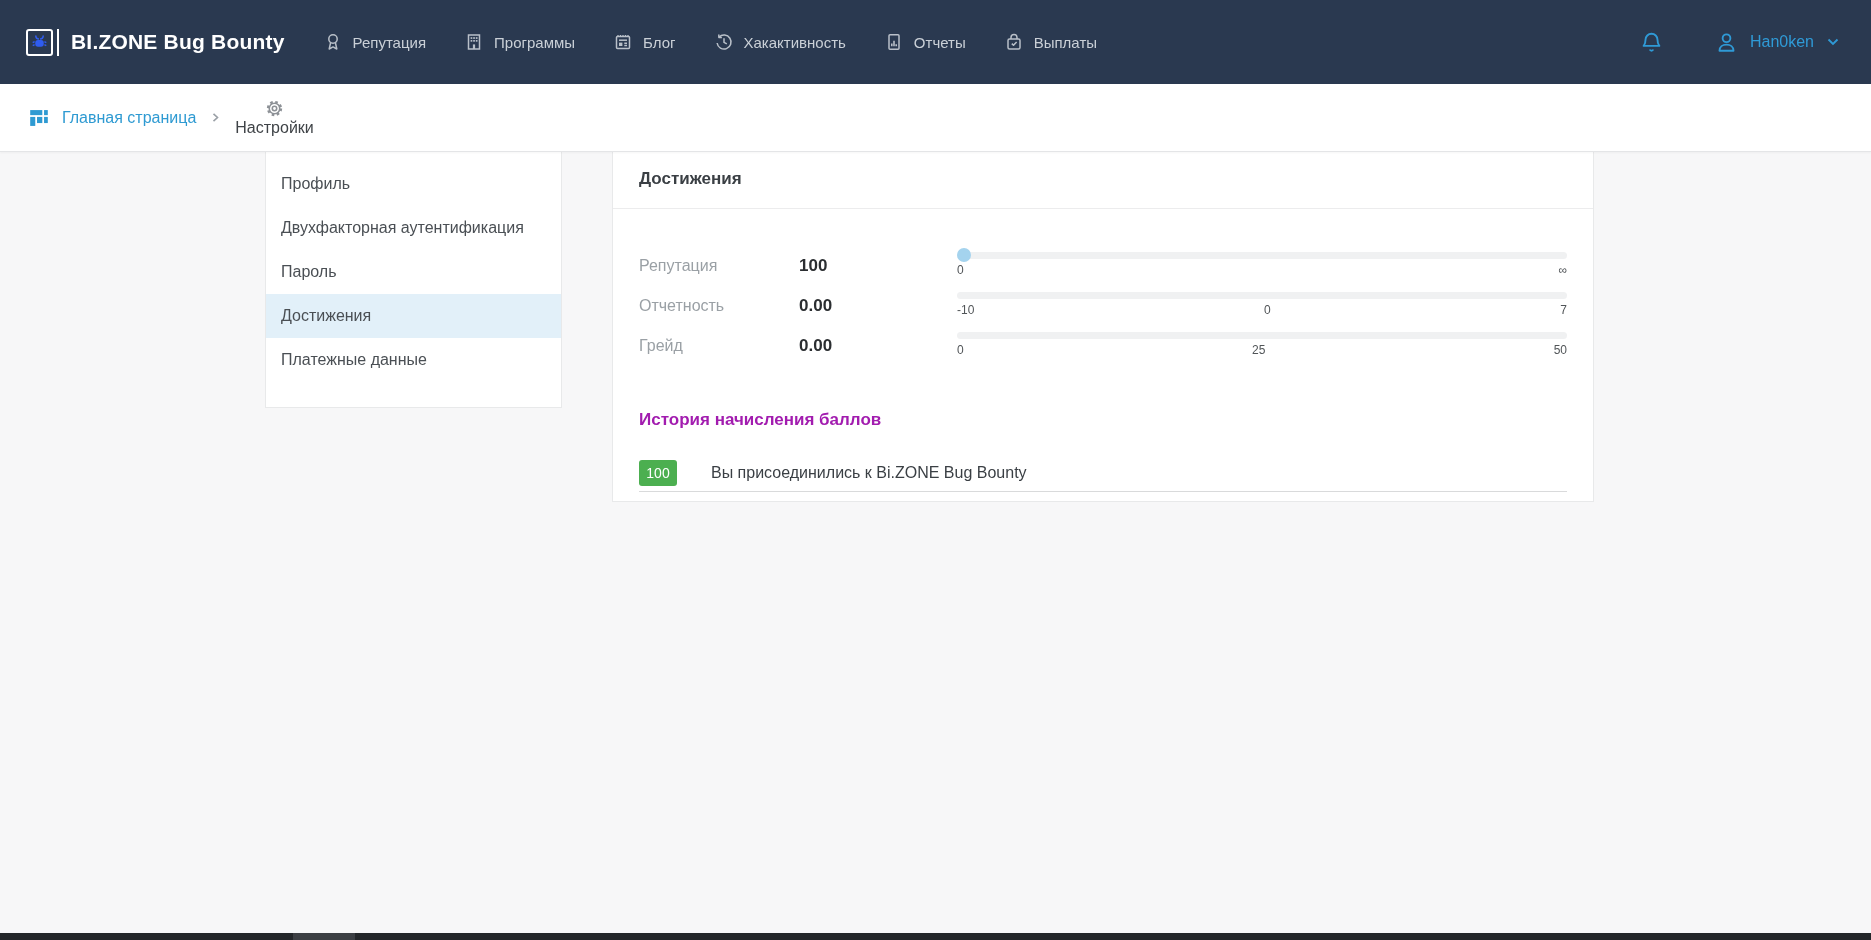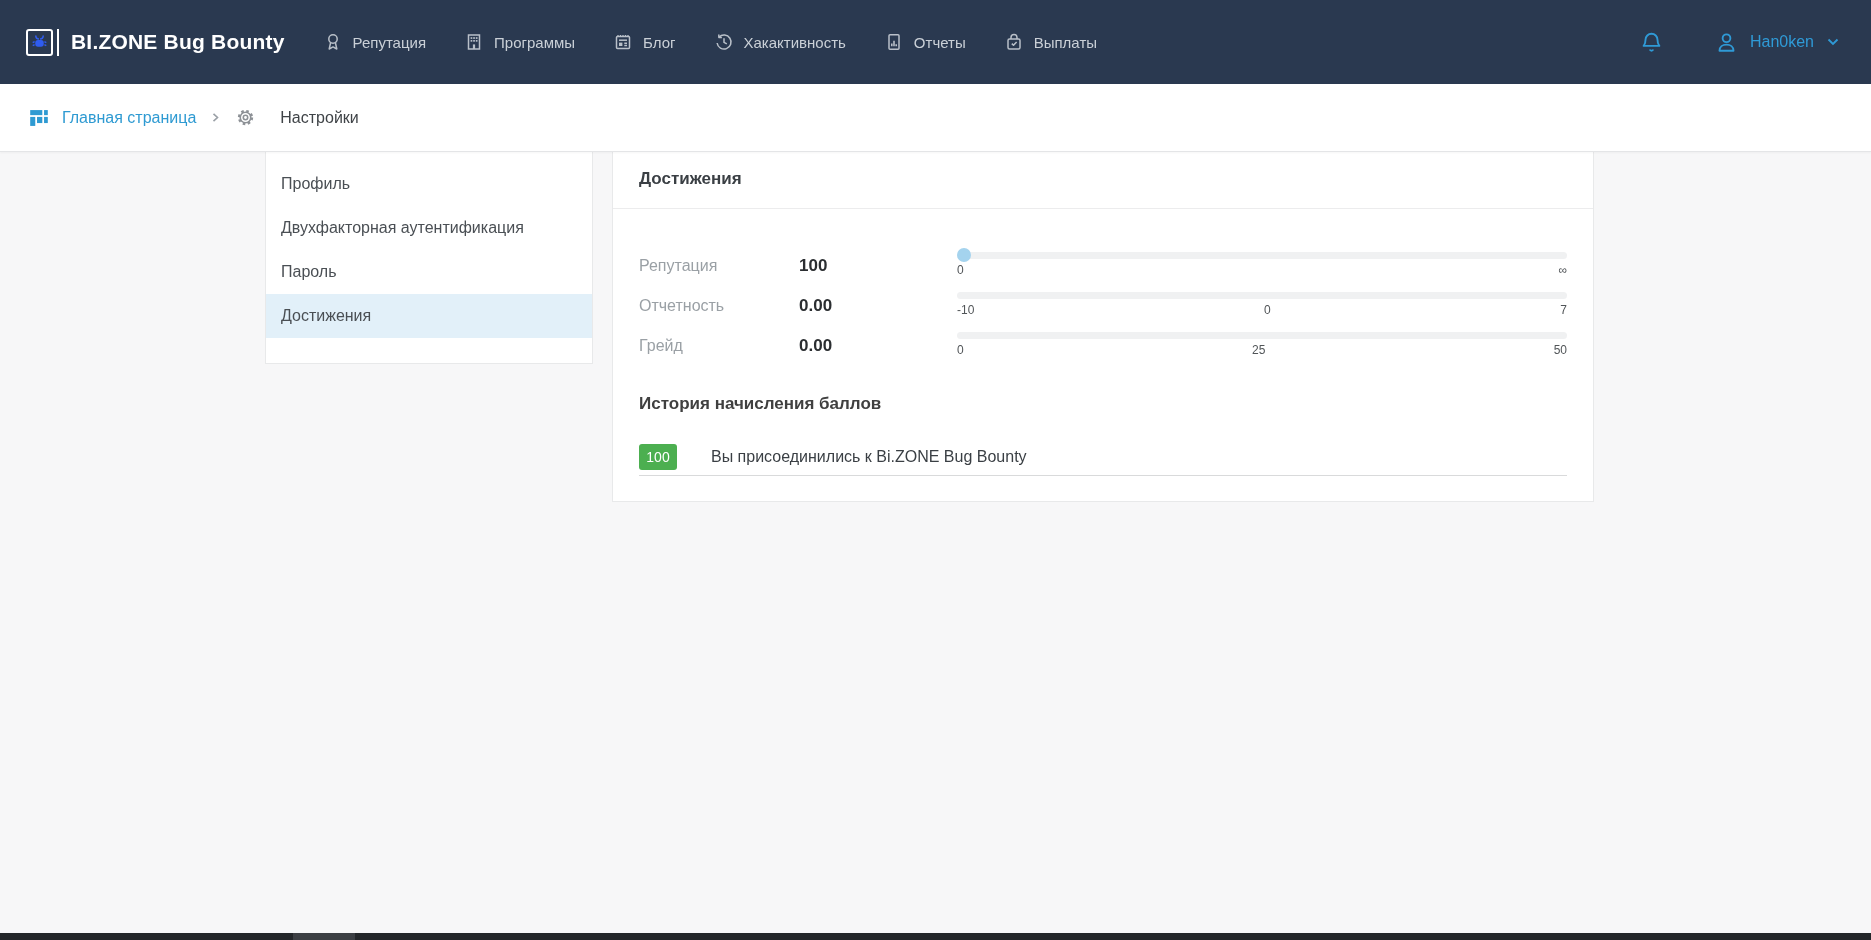--- a/index.html
+++ b/index.html
@@ -18,47 +18,47 @@
   .nav-right { margin-left:auto; display:flex; align-items:center; gap:50px; }
   .bell-btn { display:flex; cursor:pointer; }
   .user-menu { display:flex; align-items:center; gap:11px; cursor:pointer; }
   .username { color:#2f9ad6; font-size:16px; }
 
   
   .breadcrumb-bar { height:68px; background:#ffffff; display:flex; align-items:center; padding-left:28px; gap:13px;
                     border-bottom:1px solid #e4e5e7; box-shadow:0 1px 2px rgba(0,0,0,.04); position:relative; z-index:2; }
   .crumb-home { display:flex; align-items:center; gap:12px; cursor:pointer; }
   .crumb-link { color:#2e9ad2; font-size:16px; }
-  .crumb-current-wrap { display:flex; align-items:center; gap:24px; }
+  .crumb-current-wrap { display:flex; align-items:center; gap:0;flex-direction:column; }
   .crumb-current { color:#3f4347; font-size:16px; }
 
   
   .page { position:absolute; top:123px; bottom:7px; left:0; right:0; background:#f7f7f8; }
 
   .card { background:#ffffff; border:1px solid #e8e9ea; position:absolute; }
 
   
-  .sidebar-card { left:265px; top:25px; width:328px; padding:13px 0 25px 0; }
+  .sidebar-card { left:265px; top:25px; width:297px; padding:13px 0 25px 0; }
   .side-item { height:44px; display:flex; align-items:center; padding-left:15px; font-size:16px; color:#4a4f54; cursor:pointer; }
   .side-item.active { background:#e2f0f9; }
 
   
   .main-card { left:612px; top:25px; width:982px; height:354px; }
   .card-header { height:60px; display:flex; align-items:center; padding-left:26px; border-bottom:1px solid #ececed; }
   .card-title { font-size:17px; font-weight:700; color:#3a3f44; }
   .card-body { padding:0 26px; }
   .metric-row { height:40px; display:flex; align-items:center; }
   .metric-row.first { margin-top:37px; }
   .metric-label { width:160px; font-size:16px; color:#9aa0a5; }
   .metric-value { width:158px; font-size:17px; font-weight:700; color:#2b2e31; }
   .metric-slider { flex:1; margin-top:-4px; }
   .slider-track { position:relative; height:7px; border-radius:4px; background:#f0f1f2; }
   .slider-handle { position:absolute; left:0; top:-3.5px; width:14px; height:14px; border-radius:50%; background:#a4d3ee; cursor:pointer; }
   .slider-ticks { display:flex; justify-content:space-between; margin-top:4px; font-size:12px; color:#515558; }
-  .section-title { margin-top:28px; font-size:17px; font-weight:700; color:#404040; }
+  .section-title { margin-top:44px; font-size:17px; font-weight:700; color:#a21caf; }
   .history-row { margin-top:30px; display:flex; align-items:center; border-bottom:1px solid #d9dadb; padding-bottom:5px; }
   .points-badge { width:38px; height:26px; border-radius:3px; background:#4caf50; color:#ffffff; font-size:14px;
                   display:flex; align-items:center; justify-content:center; }
   .history-text { margin-left:34px; font-size:16px; color:#3a3f44; }
 
   
   .footer-strip { position:absolute; bottom:0; left:0; width:100%; height:7px; background:#232629; }
   .footer-strip .seg { position:absolute; left:293px; top:0; width:62px; height:100%; background:#3c3f43; }
 
   svg { display:block; }
@@ -211,20 +211,23 @@
     </div>
     <div class="side-item">
       <span>Двухфакторная аутентификация</span>
     </div>
     <div class="side-item">
       <span>Пароль</span>
     </div>
     <div class="side-item active">
       <span>Достижения</span>
     </div>
+    <div class="side-item">
+      <span>Платежные данные</span>
+    </div>
   </div>
 
   <div class="card main-card">
     <div class="card-header">
       <span class="card-title">Достижения</span>
     </div>
     <div class="card-body">
 
       <div class="metric-row first">
         <span class="metric-label">Репутация</span>

